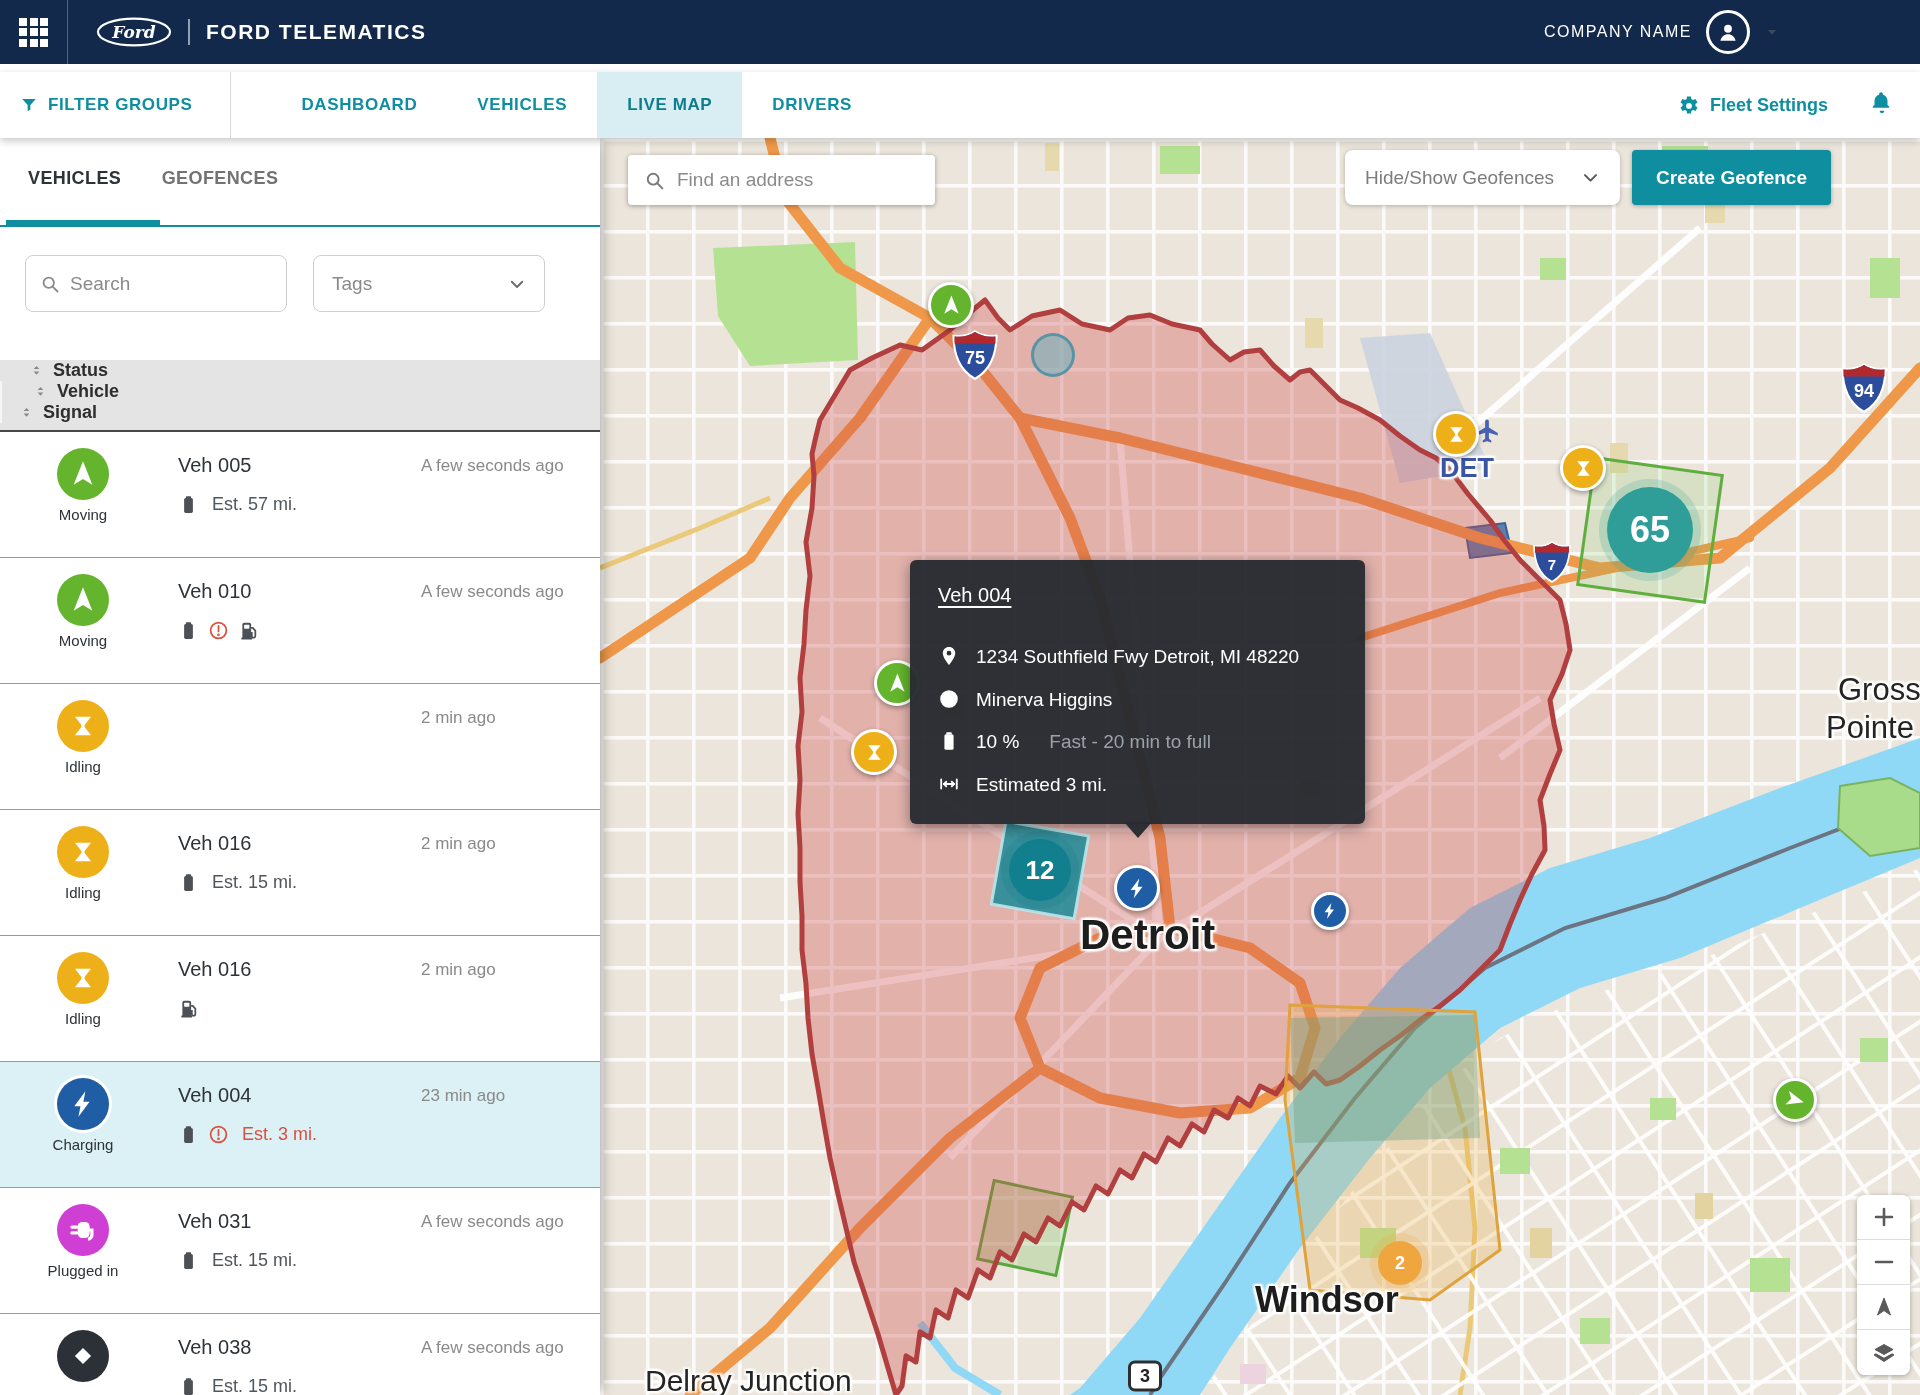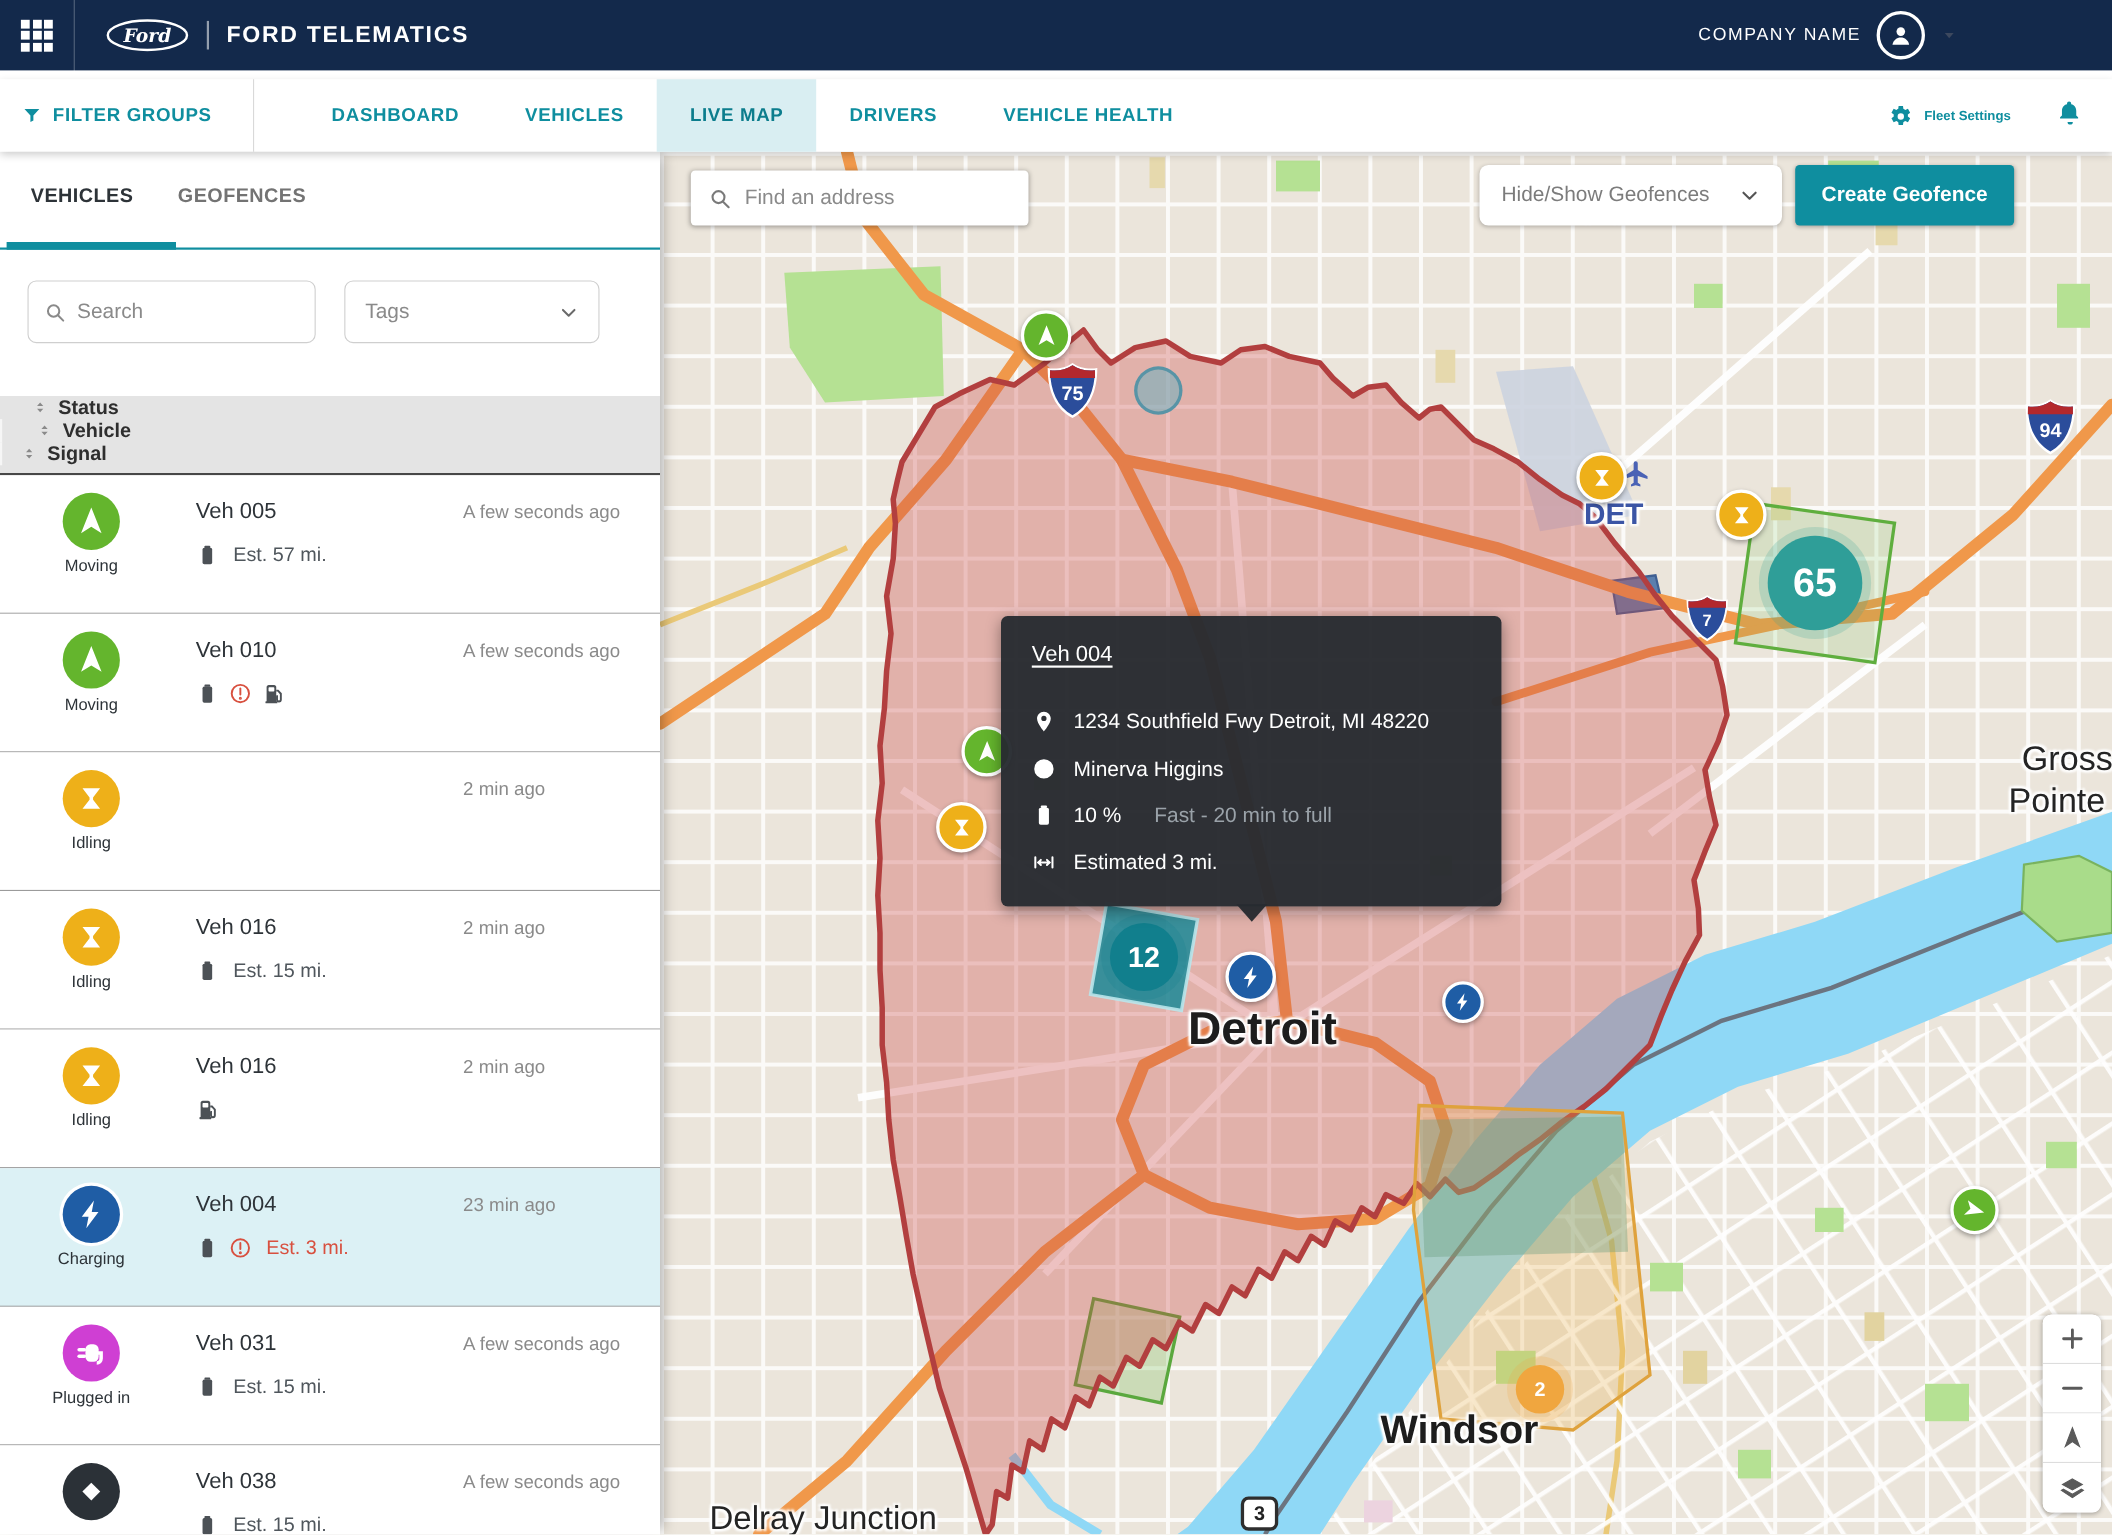--- a/index.html
+++ b/index.html
@@ -27,21 +27,21 @@
   .subnav { position:absolute; left:0; top:72px; width:1920px; height:66px; background:#fff; z-index:30;
             box-shadow:0 3px 8px rgba(0,0,0,.22); display:flex; align-items:stretch; }
   .filter-groups { display:flex; align-items:center; gap:10px; padding:0 38px 0 20px; border-right:1px solid #d9d9d9;
                    color:var(--teal,#0f8e9f); font-weight:bold; font-size:17px; letter-spacing:.6px; cursor:pointer; }
   .filter-groups svg { width:18px; height:18px; fill:var(--teal,#0f8e9f); }
   .nav-items { display:flex; align-items:stretch; margin-left:40px; }
   .nav-item { display:flex; align-items:center; padding:0 30px; color:var(--teal,#0f8e9f); font-weight:bold;
               font-size:17px; letter-spacing:.6px; cursor:pointer; }
   .nav-item.active { background:var(--active-tab-bg,#d9eef2); color:#0c7d8d; }
   .subnav-right { margin-left:auto; display:flex; align-items:center; gap:42px; padding-right:26px; }
-  .fleet-settings { display:flex; align-items:center; gap:10px; color:var(--teal,#0f8e9f); font-weight:bold; font-size:12px; cursor:pointer; }
+  .fleet-settings { display:flex; align-items:center; gap:10px; color:var(--teal,#0f8e9f); font-weight:bold; font-size:18px; cursor:pointer; }
   .fleet-settings svg { width:24px; height:24px; fill:var(--teal,#0f8e9f); }
   .bell-btn svg { width:24px; height:26px; fill:var(--teal,#0f8e9f); cursor:pointer; }
 
   
   .sidebar { position:absolute; left:0; top:138px; width:600px; height:1257px; background:#fff; z-index:20;
              box-shadow:6px 0 12px -4px rgba(0,0,0,.35); }
   .side-tabs { position:absolute; left:0; top:30px; width:100%; }
   .side-tab { display:inline-block; font-size:18px; letter-spacing:.4px; cursor:pointer; color:#2d3338; }
   .side-tab.t1 { margin-left:28px; font-weight:bold; }
   .side-tab.t2 { margin-left:36px; font-weight:bold; color:#737373; }
@@ -177,21 +177,20 @@
       <svg viewBox="0 0 24 24">
           <path d="M3 4h18l-7.2 8v6.2L10.2 20v-8z"></path>
         </svg>
       <span>FILTER GROUPS</span>
     </div>
     <div class="nav-items" id="nav-items">
         <div class="nav-item">DASHBOARD</div>
         <div class="nav-item">VEHICLES</div>
         <div class="nav-item active">LIVE MAP</div>
         <div class="nav-item">DRIVERS</div>
-        <div class="nav-item">VEHICLE HEALTH</div>
       </div>
     <div class="subnav-right">
       <div class="fleet-settings">
         <svg viewBox="0 0 24 24">
             <path d="M19.4 13a7.5 7.5 0 000-2l2.1-1.6-2-3.5-2.5 1a7.5 7.5 0 00-1.7-1L15 3.4h-4l-.3 2.5a7.5 7.5 0 00-1.7 1l-2.5-1-2 3.5L6.6 11a7.5 7.5 0 000 2l-2.1 1.6 2 3.5 2.5-1a7.5 7.5 0 001.7 1l.3 2.5h4l.3-2.5a7.5 7.5 0 001.7-1l2.5 1 2-3.5zM13 15.8a2.9 2.9 0 110-5.8 2.9 2.9 0 010 5.8z"></path>
           </svg>
         <span>Fleet Settings</span>
       </div>
       <span class="bell-btn">
         <svg viewBox="0 0 24 24">

